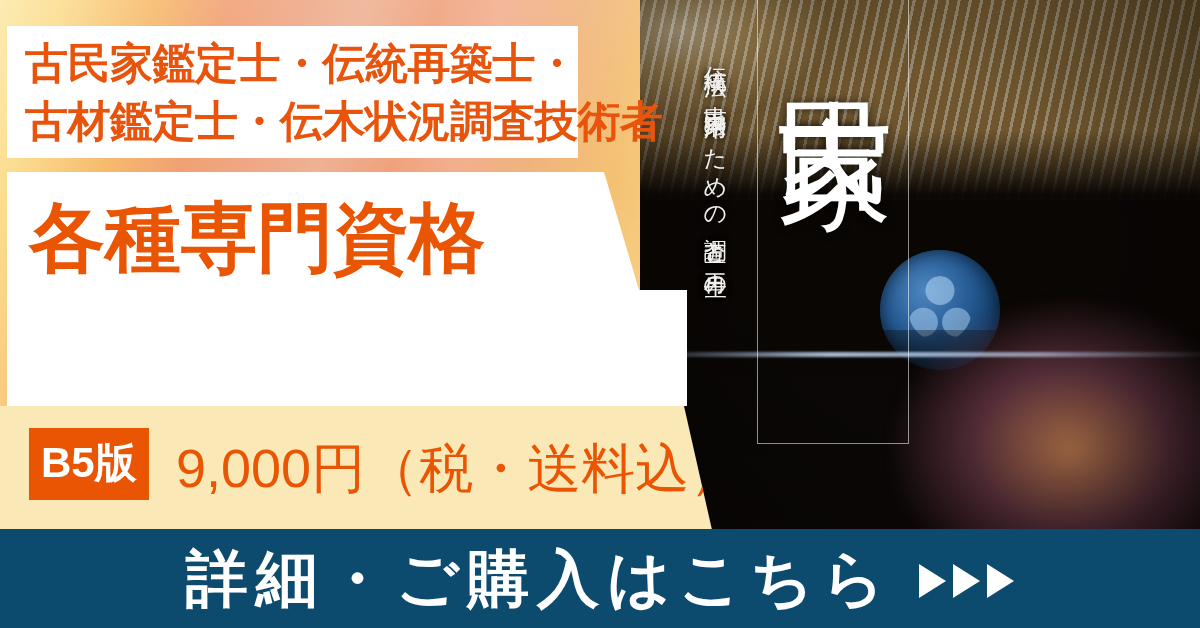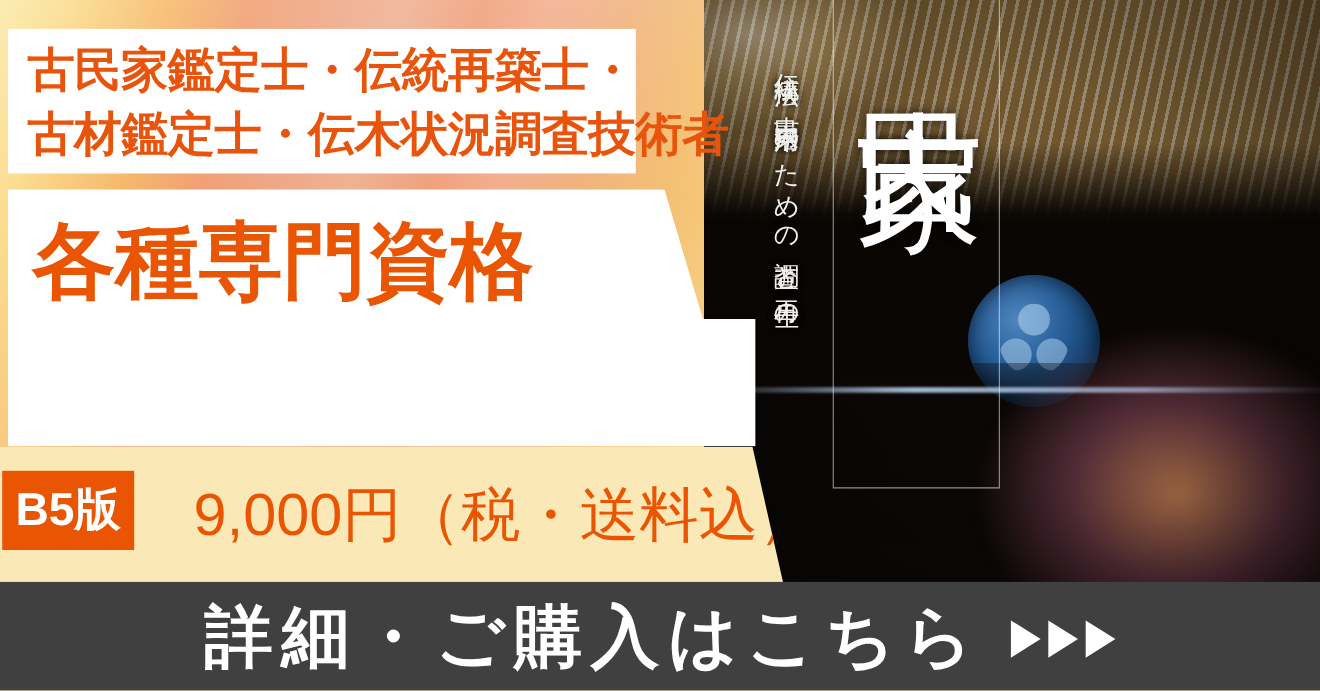--- a/index.html
+++ b/index.html
@@ -145,38 +145,38 @@
   .h-line1{top:16px;}
   .h-line2{top:116px;left:155px;}
 
   
   .band-price{
     position:absolute;left:0;top:406px;width:740px;height:124px;
     background:#fae9b7;
     clip-path:polygon(0 0, 684px 0, 712px 124px, 0 124px);
   }
   .badge-b5{
-    position:absolute;left:2px;top:22px;
+    position:absolute;left:29px;top:22px;
     background:#ea5504;color:#fff;
     font-family:"Liberation Sans","DejaVu Sans",sans-serif;
     font-weight:700;font-size:42px;line-height:1;
     padding:14px 12px 16px 12px;
   }
   .price-text{
     position:absolute;left:176px;top:25px;
     font-family:"Liberation Sans","DejaVu Sans",sans-serif;
     font-weight:400;font-size:54px;line-height:1;
     color:#ea5504;white-space:nowrap;
     padding-top:10px;
   }
 
   
   .cta{
     position:absolute;left:0;top:529px;width:1200px;height:99px;
-    background:#404040;
+    background:#0c4a6e;
     display:flex;align-items:center;justify-content:center;
   }
   .cta-text{
     font-family:"Liberation Sans","DejaVu Sans",sans-serif;
     font-weight:700;font-size:62px;letter-spacing:8px;
     color:#fff;white-space:nowrap;
   }
   .cta-arrows{display:flex;gap:7px;margin-left:26px;margin-top:4px;}
   .tri{
     width:0;height:0;

